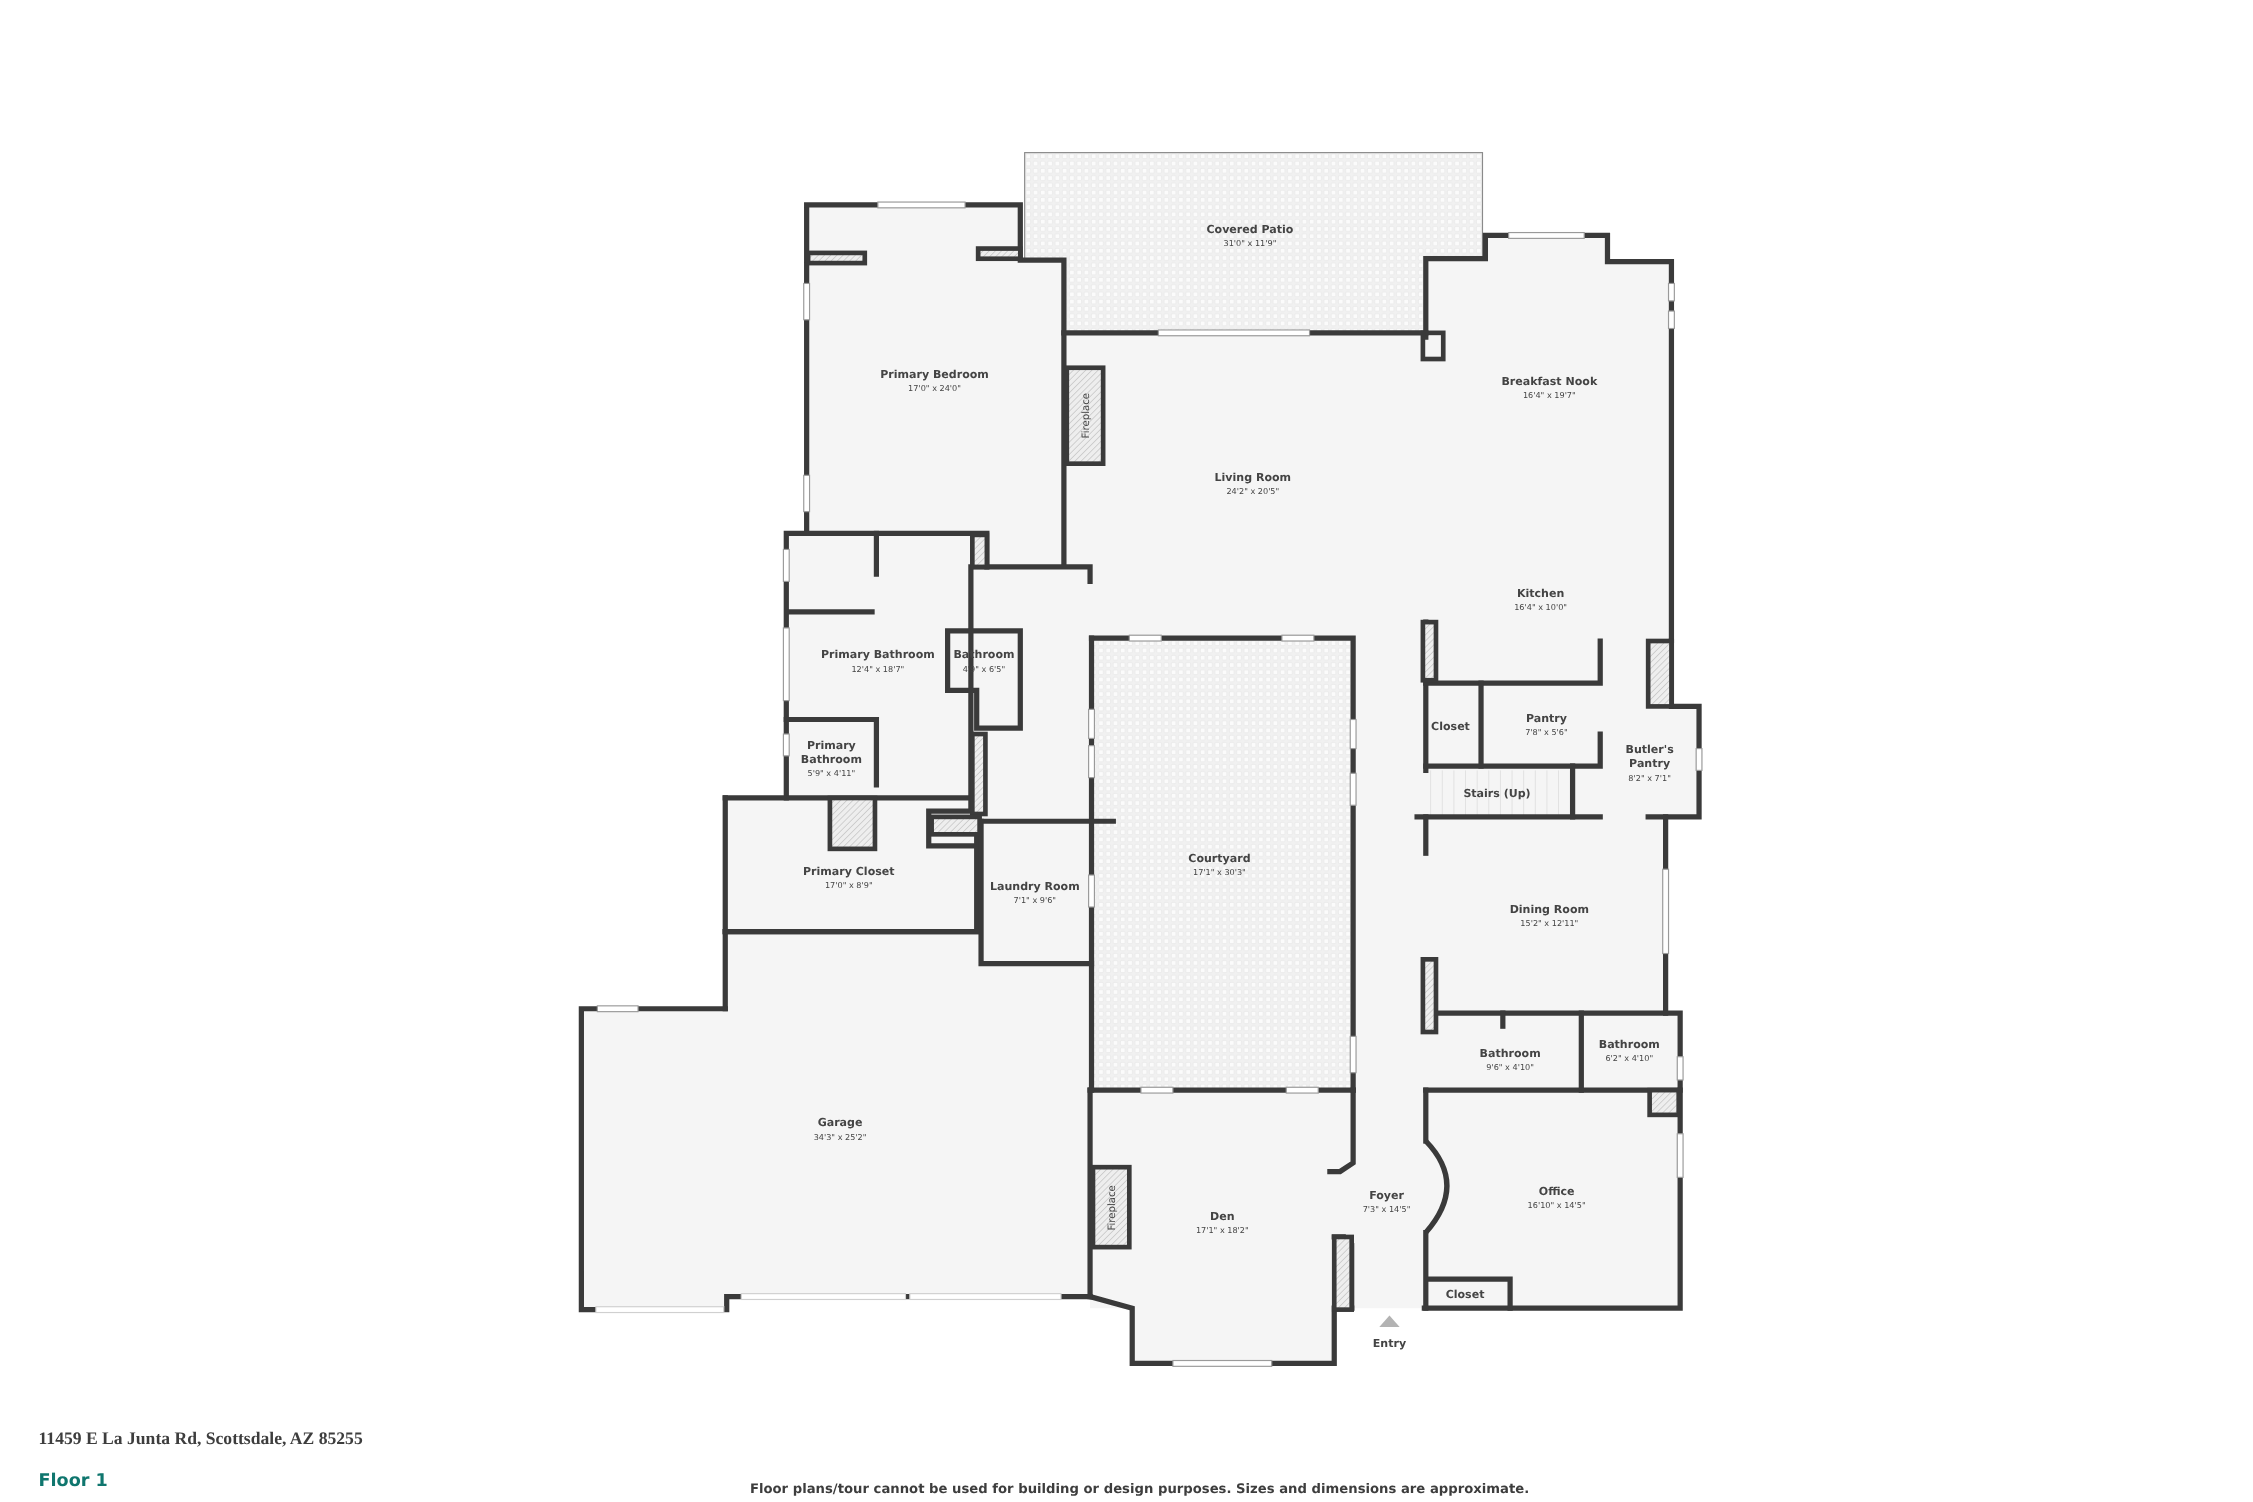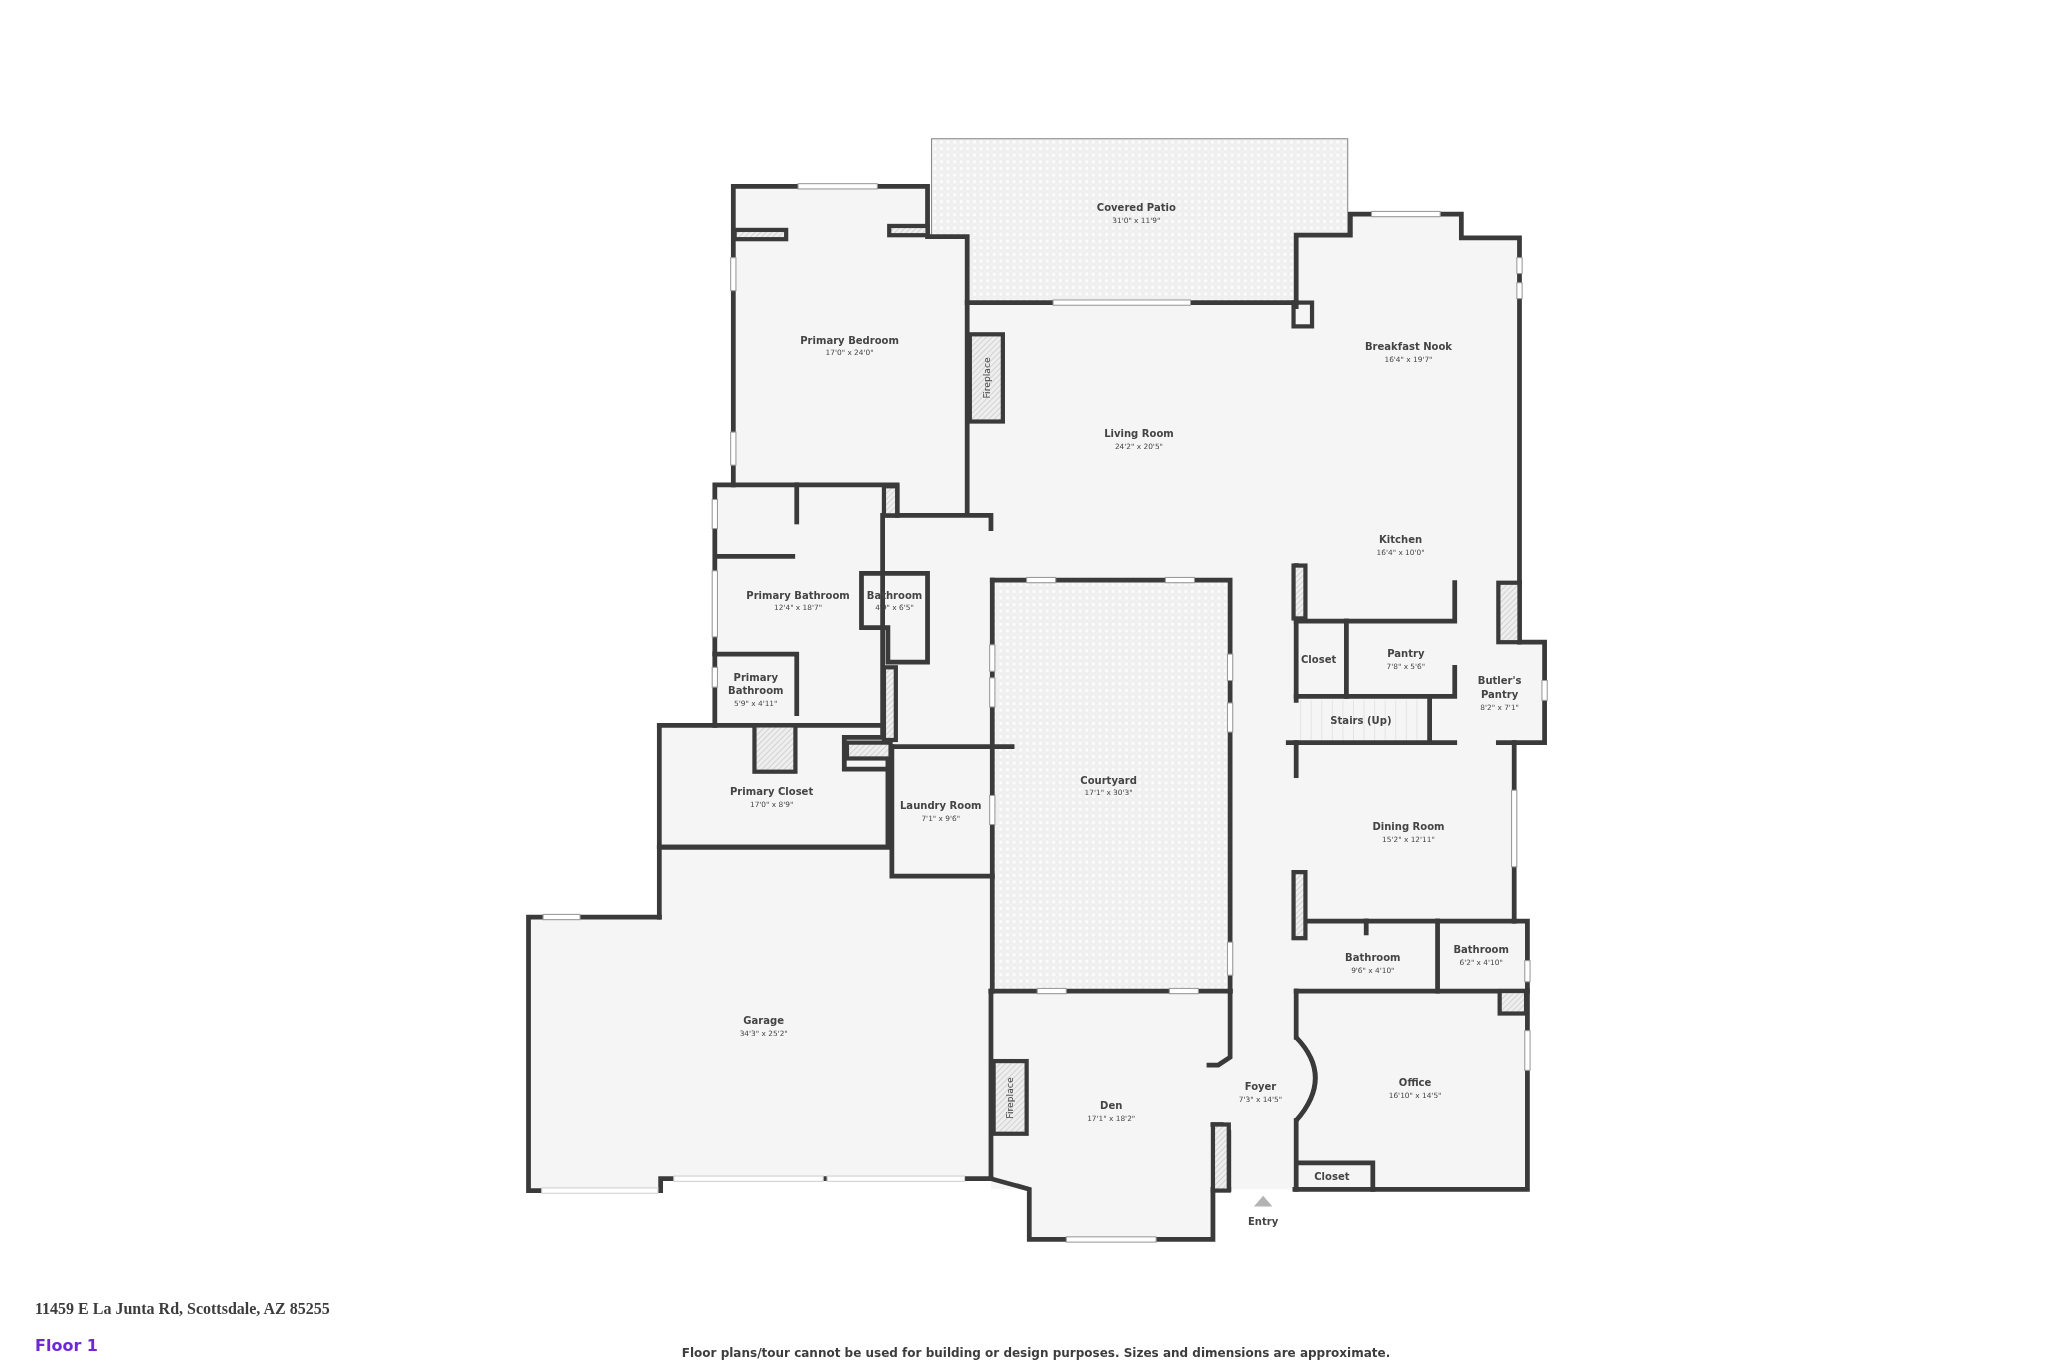--- a/index.html
+++ b/index.html
@@ -6,21 +6,21 @@
   body{width:2048px;height:1365px;position:relative;overflow:hidden;font-family:"DejaVu Sans","Liberation Sans",sans-serif;color:#3d3d3d;}
   #plan{position:absolute;left:0;top:0;width:2048px;height:1365px;}
   .room-fill{fill:#f5f5f5;}
   .wall{fill:none;stroke:#3a3a3a;stroke-width:3.6;stroke-linejoin:miter;stroke-linecap:square;}
   .win{fill:#ffffff;stroke:#9a9a9a;stroke-width:0.8;}
   .hatch{fill:url(#hatchpat);stroke:#3a3a3a;stroke-width:3.2;}
   .label{font-family:"DejaVu Sans","Liberation Sans",sans-serif;font-size:7.6px;font-weight:bold;fill:#444444;text-anchor:middle;}
   .dim{font-family:"DejaVu Sans","Liberation Sans",sans-serif;font-size:5.6px;fill:#444444;text-anchor:middle;}
   .vlabel{font-family:"DejaVu Sans","Liberation Sans",sans-serif;font-size:7px;fill:#444444;text-anchor:middle;}
   .footer-addr{position:absolute;left:35px;top:1300px;font-family:Liberation Serif, serif;font-weight:bold;font-size:16px;color:#3d3d3d;}
-  .footer-floor{position:absolute;left:35px;top:1336px;font-family:"DejaVu Sans","Liberation Sans",sans-serif;font-weight:bold;font-size:16px;color:#6d28d9;}
+  .footer-floor{position:absolute;left:35px;top:1336px;font-family:"DejaVu Sans","Liberation Sans",sans-serif;font-weight:bold;font-size:16px;color:#0f766e;}
   .footer-disclaimer{position:absolute;left:0;width:2048px;top:1346px;padding-left:0;text-align:center;font-family:"DejaVu Sans","Liberation Sans",sans-serif;font-weight:bold;font-size:12px;color:#3d3d3d;}
   .footer-disclaimer span{position:relative;left:12px;}
 </style>
 </head>
 <body>
 
 <svg id="plan" viewBox="0 0 1550 1033" preserveAspectRatio="none" xmlns="http://www.w3.org/2000/svg">
   <defs>
     <pattern id="tilepat" width="5" height="5" patternUnits="userSpaceOnUse">
       <rect width="5" height="5" fill="#f1f1f1"></rect>

